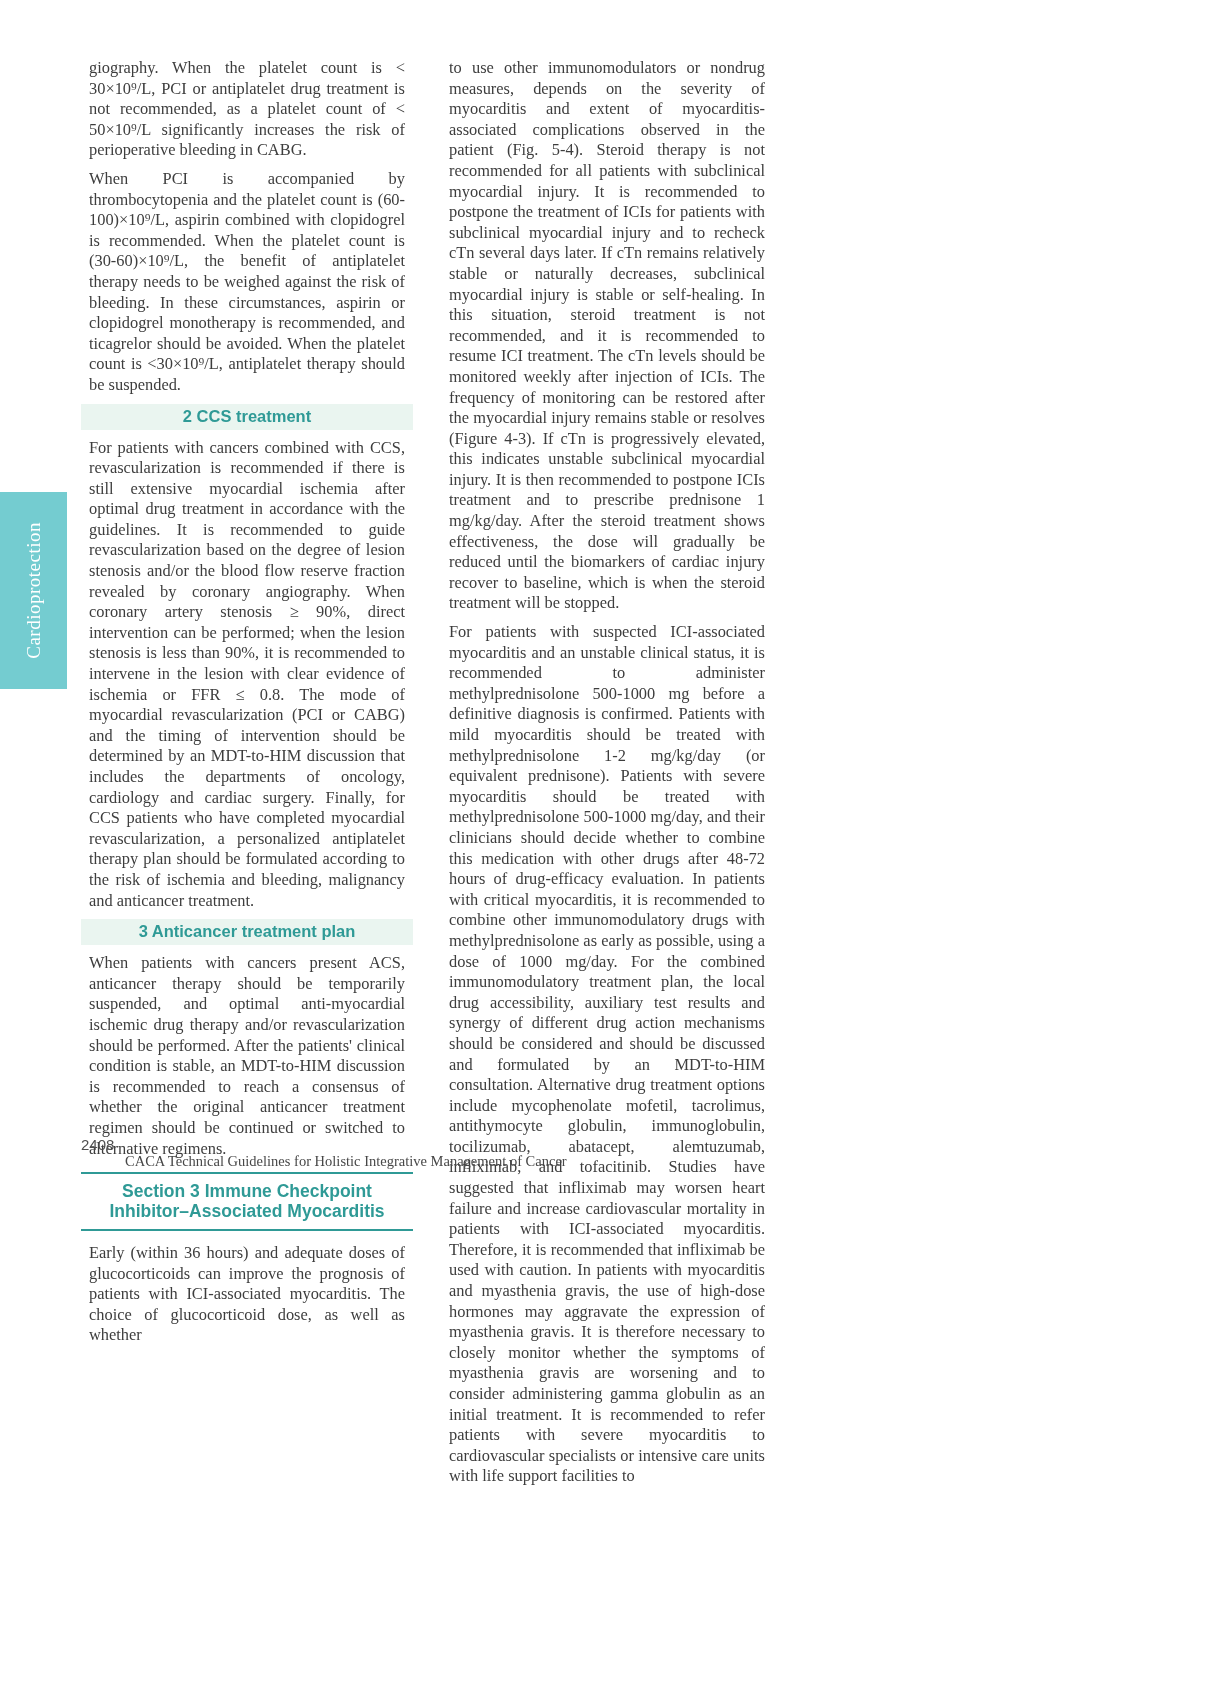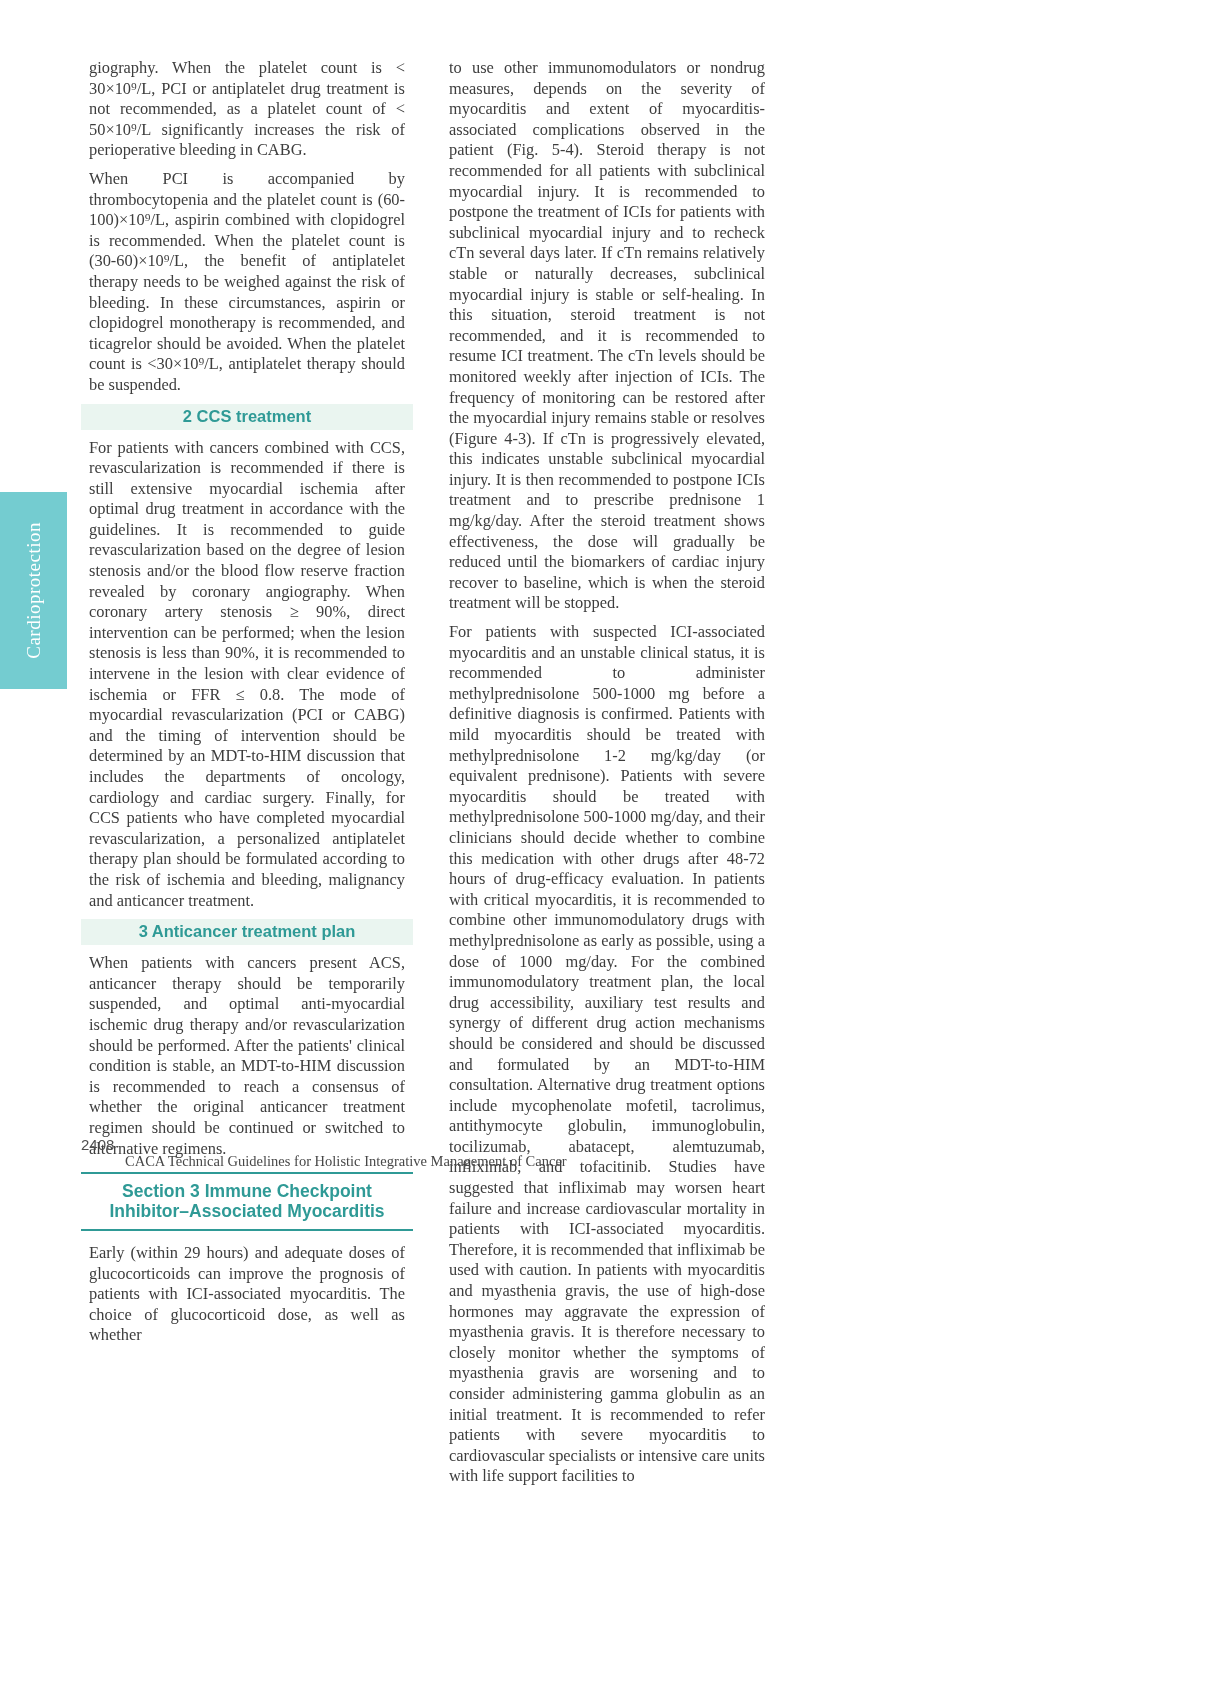--- a/index.html
+++ b/index.html
@@ -117,21 +117,21 @@
     <div class="col">
       <p>giography. When the platelet count is &lt; 30×10⁹/L, PCI or antiplatelet drug treatment is not recommended, as a platelet count of &lt; 50×10⁹/L significantly increases the risk of perioperative bleeding in CABG.</p>
       <p>When PCI is accompanied by thrombocytopenia and the platelet count is (60-100)×10⁹/L, aspirin combined with clopidogrel is recommended. When the platelet count is (30-60)×10⁹/L, the benefit of antiplatelet therapy needs to be weighed against the risk of bleeding. In these circumstances, aspirin or clopidogrel monotherapy is recommended, and ticagrelor should be avoided. When the platelet count is &lt;30×10⁹/L, antiplatelet therapy should be suspended.</p>
       <h2 class="band">2 CCS treatment</h2>
       <p>For patients with cancers combined with CCS, revascularization is recommended if there is still extensive myocardial ischemia after optimal drug treatment in accordance with the guidelines. It is recommended to guide revascularization based on the degree of lesion stenosis and/or the blood flow reserve fraction revealed by coronary angiography. When coronary artery stenosis ≥ 90%, direct intervention can be performed; when the lesion stenosis is less than 90%, it is recommended to intervene in the lesion with clear evidence of ischemia or FFR ≤ 0.8. The mode of myocardial revascularization (PCI or CABG) and the timing of intervention should be determined by an MDT-to-HIM discussion that includes the departments of oncology, cardiology and cardiac surgery. Finally, for CCS patients who have completed myocardial revascularization, a personalized antiplatelet therapy plan should be formulated according to the risk of ischemia and bleeding, malignancy and anticancer treatment.</p>
       <h2 class="band">3 Anticancer treatment plan</h2>
       <p>When patients with cancers present ACS, anticancer therapy should be temporarily suspended, and optimal anti-myocardial ischemic drug therapy and/or revascularization should be performed. After the patients' clinical condition is stable, an MDT-to-HIM discussion is recommended to reach a consensus of whether the original anticancer treatment regimen should be continued or switched to alternative regimens.</p>
       <div class="section-heading">
         <span>Section 3 Immune Checkpoint Inhibitor–Associated Myocarditis</span>
       </div>
-      <p>Early (within 29 hours) and adequate doses of glucocorticoids can improve the prognosis of patients with ICI-associated myocarditis. The choice of glucocorticoid dose, as well as whether</p>
+      <p>Early (within 36 hours) and adequate doses of glucocorticoids can improve the prognosis of patients with ICI-associated myocarditis. The choice of glucocorticoid dose, as well as whether</p>
     </div>
 
     <div class="col">
       <p>to use other immunomodulators or nondrug measures, depends on the severity of myocarditis and extent of myocarditis-associated complications observed in the patient (Fig. 5-4). Steroid therapy is not recommended for all patients with subclinical myocardial injury. It is recommended to postpone the treatment of ICIs for patients with subclinical myocardial injury and to recheck cTn several days later. If cTn remains relatively stable or naturally decreases, subclinical myocardial injury is stable or self-healing. In this situation, steroid treatment is not recommended, and it is recommended to resume ICI treatment. The cTn levels should be monitored weekly after injection of ICIs. The frequency of monitoring can be restored after the myocardial injury remains stable or resolves (Figure 4-3). If cTn is progressively elevated, this indicates unstable subclinical myocardial injury. It is then recommended to postpone ICIs treatment and to prescribe prednisone 1 mg/kg/day. After the steroid treatment shows effectiveness, the dose will gradually be reduced until the biomarkers of cardiac injury recover to baseline, which is when the steroid treatment will be stopped.</p>
       <p>For patients with suspected ICI-associated myocarditis and an unstable clinical status, it is recommended to administer methylprednisolone 500-1000 mg before a definitive diagnosis is confirmed. Patients with mild myocarditis should be treated with methylprednisolone 1-2 mg/kg/day (or equivalent prednisone). Patients with severe myocarditis should be treated with methylprednisolone 500-1000 mg/day, and their clinicians should decide whether to combine this medication with other drugs after 48-72 hours of drug-efficacy evaluation. In patients with critical myocarditis, it is recommended to combine other immunomodulatory drugs with methylprednisolone as early as possible, using a dose of 1000 mg/day. For the combined immunomodulatory treatment plan, the local drug accessibility, auxiliary test results and synergy of different drug action mechanisms should be considered and should be discussed and formulated by an MDT-to-HIM consultation. Alternative drug treatment options include mycophenolate mofetil, tacrolimus, antithymocyte globulin, immunoglobulin, tocilizumab, abatacept, alemtuzumab, infliximab, and tofacitinib. Studies have suggested that infliximab may worsen heart failure and increase cardiovascular mortality in patients with ICI-associated myocarditis. Therefore, it is recommended that infliximab be used with caution. In patients with myocarditis and myasthenia gravis, the use of high-dose hormones may aggravate the expression of myasthenia gravis. It is therefore necessary to closely monitor whether the symptoms of myasthenia gravis are worsening and to consider administering gamma globulin as an initial treatment. It is recommended to refer patients with severe myocarditis to cardiovascular specialists or intensive care units with life support facilities to</p>
     </div>
 
   </div>
 
   <div class="footer">

